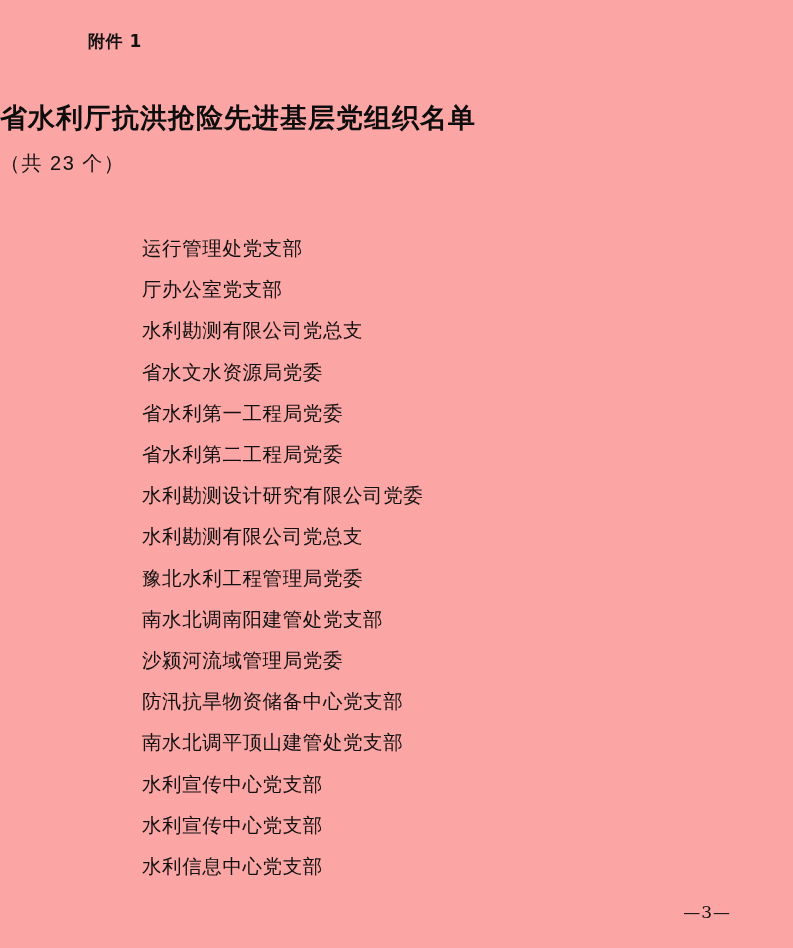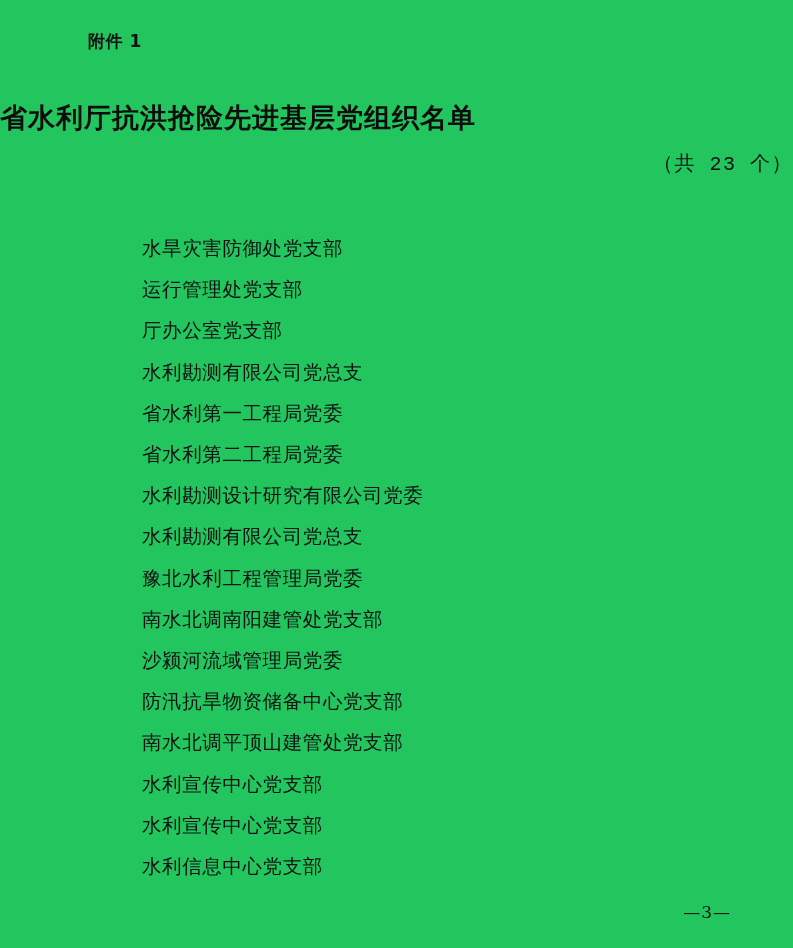--- a/index.html
+++ b/index.html
@@ -14,21 +14,21 @@
     color: #121212;
     position: relative;
     overflow: hidden;
   }
   .page {
     position: relative;
     width: 793px;
     height: 948px;
     box-sizing: border-box;
     padding: 0;
-    background: #22c55e;
+    background: #fca5a5;
   }
   .attachment-label {
     position: absolute;
     left: 88px;
     top: 30px;
     font-family: "DejaVu Sans", "Liberation Sans", sans-serif;
     font-weight: bold;
     font-size: 17px;
     letter-spacing: 0.5px;
     color: #111;
@@ -43,22 +43,22 @@
     font-weight: bold;
     font-size: 27px;
     letter-spacing: 1px;
     color: #0d0d0d;
   }
   .doc-subtitle {
     position: absolute;
     left: 0;
     right: 0;
     top: 150px;
-    text-align: right;
-    font-family: Liberation Mono, monospace;
+    text-align: left;
+    font-family: Liberation Sans, sans-serif;
     font-size: 20px;
     letter-spacing: 1.5px;
     color: #111;
   }
   .list {
     position: absolute;
     left: 142px;
     top: 228px;
     width: 560px;
   }
@@ -85,24 +85,24 @@
 
 <div class="page">
 
   <div class="attachment-label">附件 1</div>
 
   <div class="doc-title">省水利厅抗洪抢险先进基层党组织名单</div>
 
   <div class="doc-subtitle">（共 23 个）</div>
 
   <div class="list">
-    <div class="list-item">水旱灾害防御处党支部</div>
     <div class="list-item">运行管理处党支部</div>
     <div class="list-item">厅办公室党支部</div>
     <div class="list-item">水利勘测有限公司党总支</div>
+    <div class="list-item">省水文水资源局党委</div>
     <div class="list-item">省水利第一工程局党委</div>
     <div class="list-item">省水利第二工程局党委</div>
     <div class="list-item">水利勘测设计研究有限公司党委</div>
     <div class="list-item">水利勘测有限公司党总支</div>
     <div class="list-item">豫北水利工程管理局党委</div>
     <div class="list-item">南水北调南阳建管处党支部</div>
     <div class="list-item">沙颍河流域管理局党委</div>
     <div class="list-item">防汛抗旱物资储备中心党支部</div>
     <div class="list-item">南水北调平顶山建管处党支部</div>
     <div class="list-item">水利宣传中心党支部</div>

